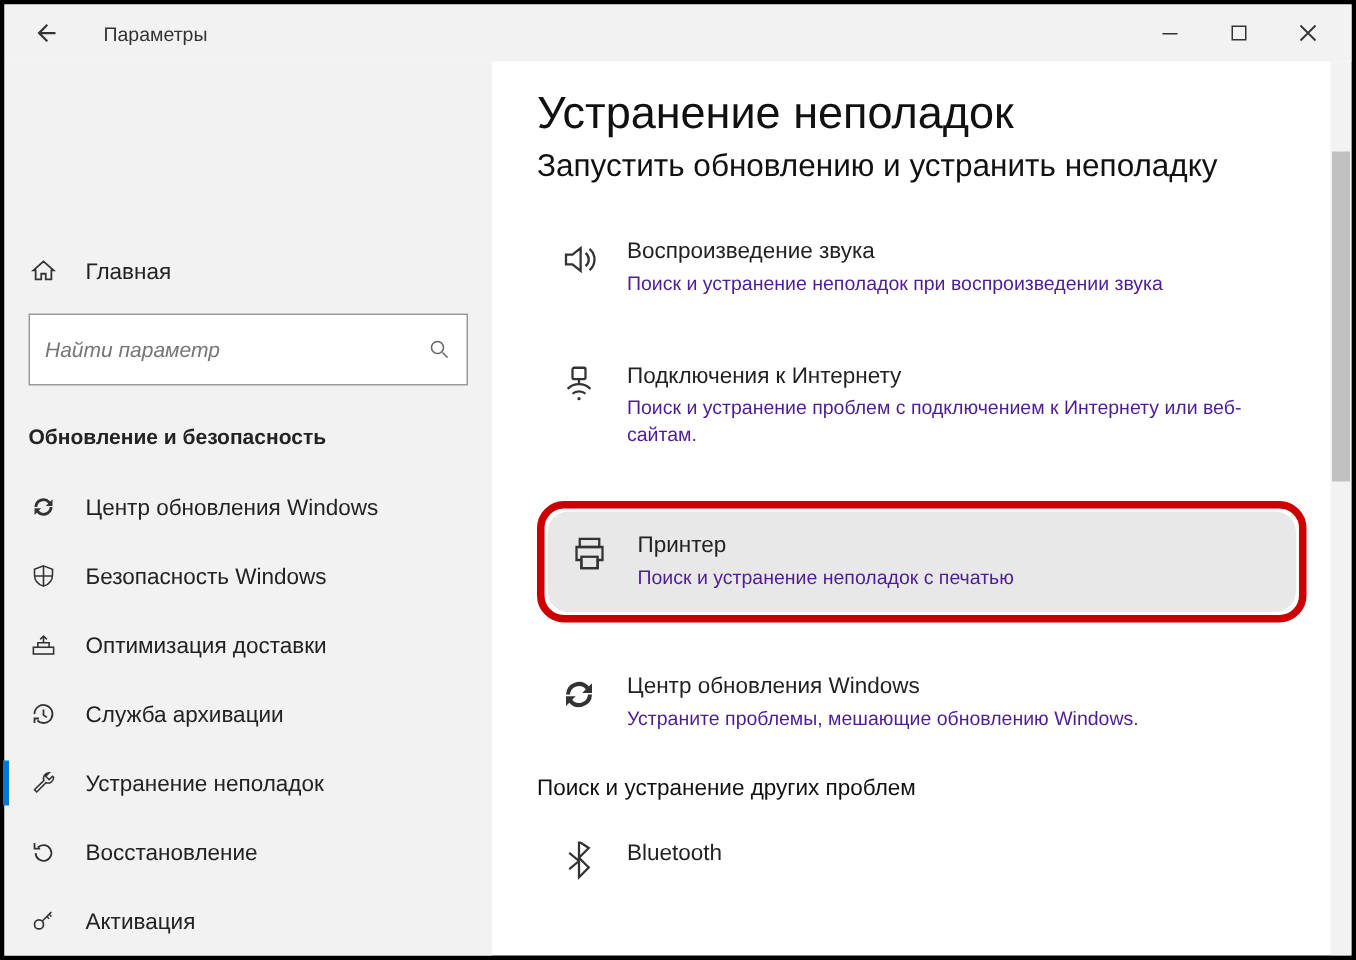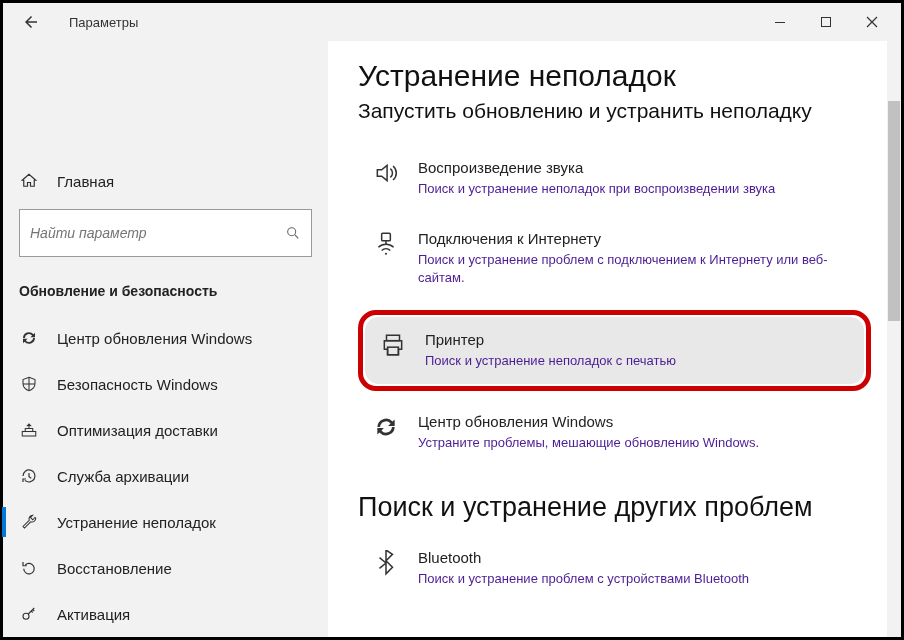--- a/index.html
+++ b/index.html
@@ -20,29 +20,29 @@
   .section-title { font-size:14px; font-weight:600; color:#222; padding: 10px 16px 16px 16px; }
   .nav-list { display:flex; flex-direction:column; }
   .nav-item { display:flex; align-items:center; height: 46px; padding:0 16px; font-size:15px; color:#222; position:relative; }
   .nav-item .icon { width:20px; height:20px; margin-right:18px; display:flex; align-items:center; justify-content:center; }
   .nav-item.active::before { content:""; position:absolute; left:-1px; top:8px; bottom:8px; width:4px; background:#0078d7; }
   .main { flex:1; padding: 18px 30px 0 30px; position:relative; overflow:hidden; }
   .scrollbar-track { position:absolute; right:0; top:0; bottom:0; width:14px; background:#f2f2f2; }
   .scrollbar-thumb { position:absolute; right:1px; width:12px; top:60px; height:220px; background:#c1c1c1; }
   .page-title { font-size:30px; font-weight:400; color:#111; margin-bottom:6px; }
   .page-subtitle { font-size:21px; font-weight:400; color:#111; margin-bottom:22px; }
-  .ts-list { display:flex; flex-direction:column; gap:4px; }
+  .ts-list { display:flex; flex-direction:column; gap:16px; }
   .ts-item { display:flex; padding: 14px 14px; align-items:flex-start; position:relative; }
   .ts-item .icon { width:28px; height:28px; margin-right:18px; flex-shrink:0; display:flex; align-items:center; justify-content:center; }
   .ts-item .text { flex:1; }
   .ts-item .ts-title { font-size:15px; color:#222; margin-bottom:4px; }
   .ts-item .ts-desc { font-size:13px; color:#4c1d95; line-height:1.4; }
   .highlighted-wrap { border: 5px solid #c00; border-radius: 18px; padding:2px; margin: 4px 0; }
   .highlighted-wrap .ts-item { background:#e8e8e8;border-radius:14px; }
-  .section-heading { font-size:27px; font-weight:400; color:#111; margin: 26px 0 12px 0; }
+  .section-heading { font-size:15px; font-weight:400; color:#111; margin: 15px 0 12px 0; }
   svg { display:block; }
 </style>
 </head>
 <body>
 
 <div class="frame">
 
   <div class="titlebar">
     <div class="back-btn">
       <svg width="18" height="18" viewBox="0 0 24 24">
@@ -245,20 +245,19 @@
 
       <div class="ts-list">
         <div class="ts-item">
           <span class="icon">
             <svg width="26" height="26" viewBox="0 0 24 24">
                 <path d="M12 2v20l6-6-6-6 6-6-6-4zM6 7l6 5M6 17l6-5" fill="none" stroke="#333" stroke-width="1.4"></path>
               </svg>
           </span>
           <div class="text">
             <div class="ts-title">Bluetooth</div>
-            <div class="ts-desc">Поиск и устранение проблем с устройствами Bluetooth</div>
           </div>
         </div>
       </div>
 
     </div>
   </div>
 </div>
 
 </body></html>

